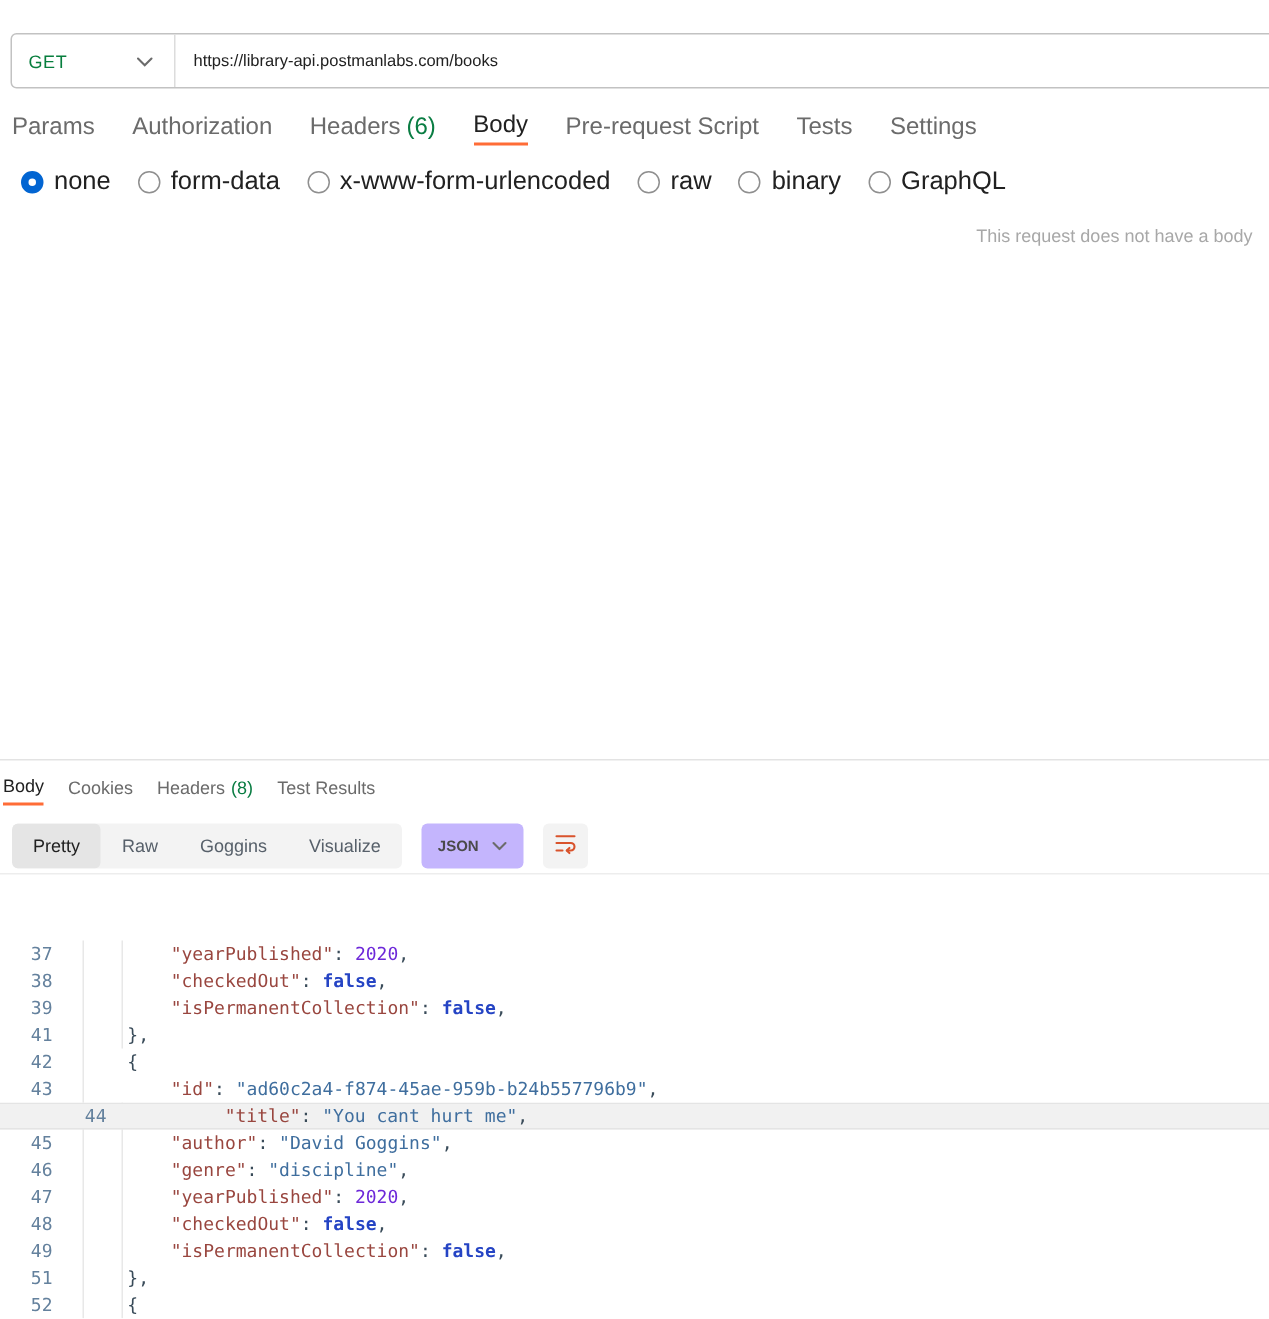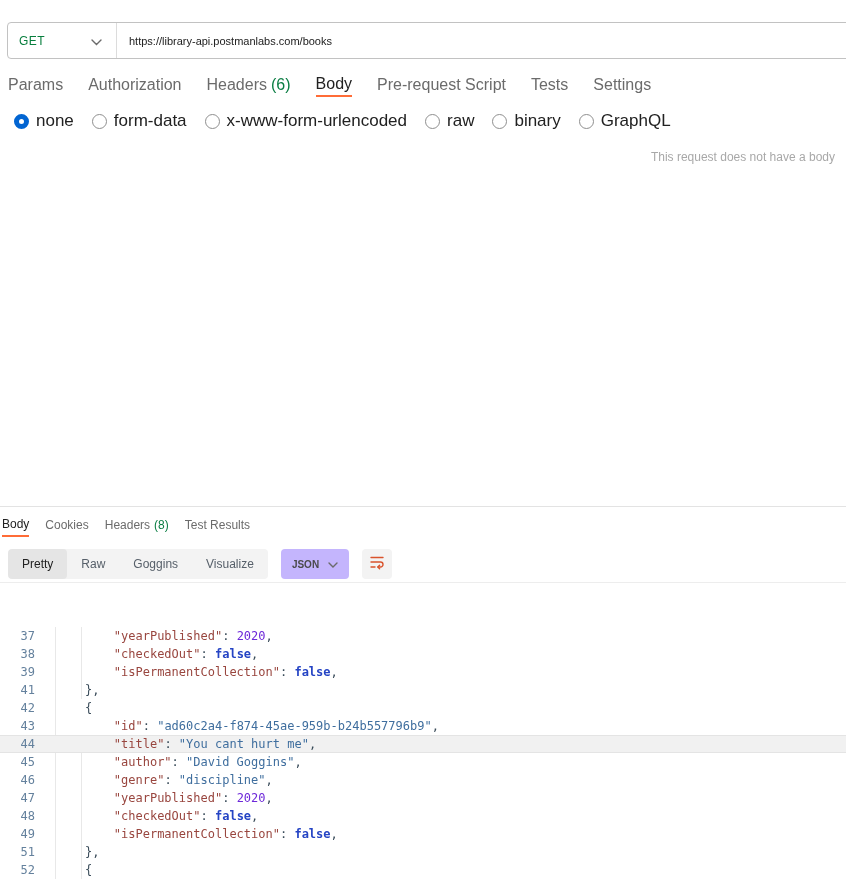--- a/index.html
+++ b/index.html
@@ -49,21 +49,21 @@
 
   
   .code{position:absolute;left:0;top:583px;right:0;bottom:0;
         font-family:"DejaVu Sans Mono",monospace;font-size:12px;line-height:18px;margin-top:44px;}
   .gutter-sep{position:absolute;left:55px;top:0;bottom:0;width:1px;background:#e8e8e8;}
   .guide{position:absolute;left:81px;width:1px;background:#e8e8e8;}
   .guide.a{top:0;height:72px;}
   .guide.b{top:108px;height:144px;}
   .guide.c{top:288px;height:8px;}
   .line{display:flex;height:18px;position:relative;}
-  .line.hl{background:#f1f1f1;box-shadow:inset 0 1px 0 #e4e4e4, inset 0 -1px 0 #e4e4e4;}
+  .line.hl{background:#f1f1f1;box-shadow:inset 0 1px 0 #e4e4e4, inset 0 -1px 0 #e4e4e4;padding-left:36px;}
   .ln{width:35px;flex:none;text-align:right;color:#64819d;user-select:none;}
   .code-text{padding-left:21px;white-space:pre;}
   .tk-k{color:#99463f;}
   .tk-s{color:#3f6e9e;}
   .tk-n{color:#6d28d9;}
   .tk-b{color:#2544c4;font-weight:bold;}
   .tk-p{color:#394b59;}
 </style>
 </head>
 <body>

